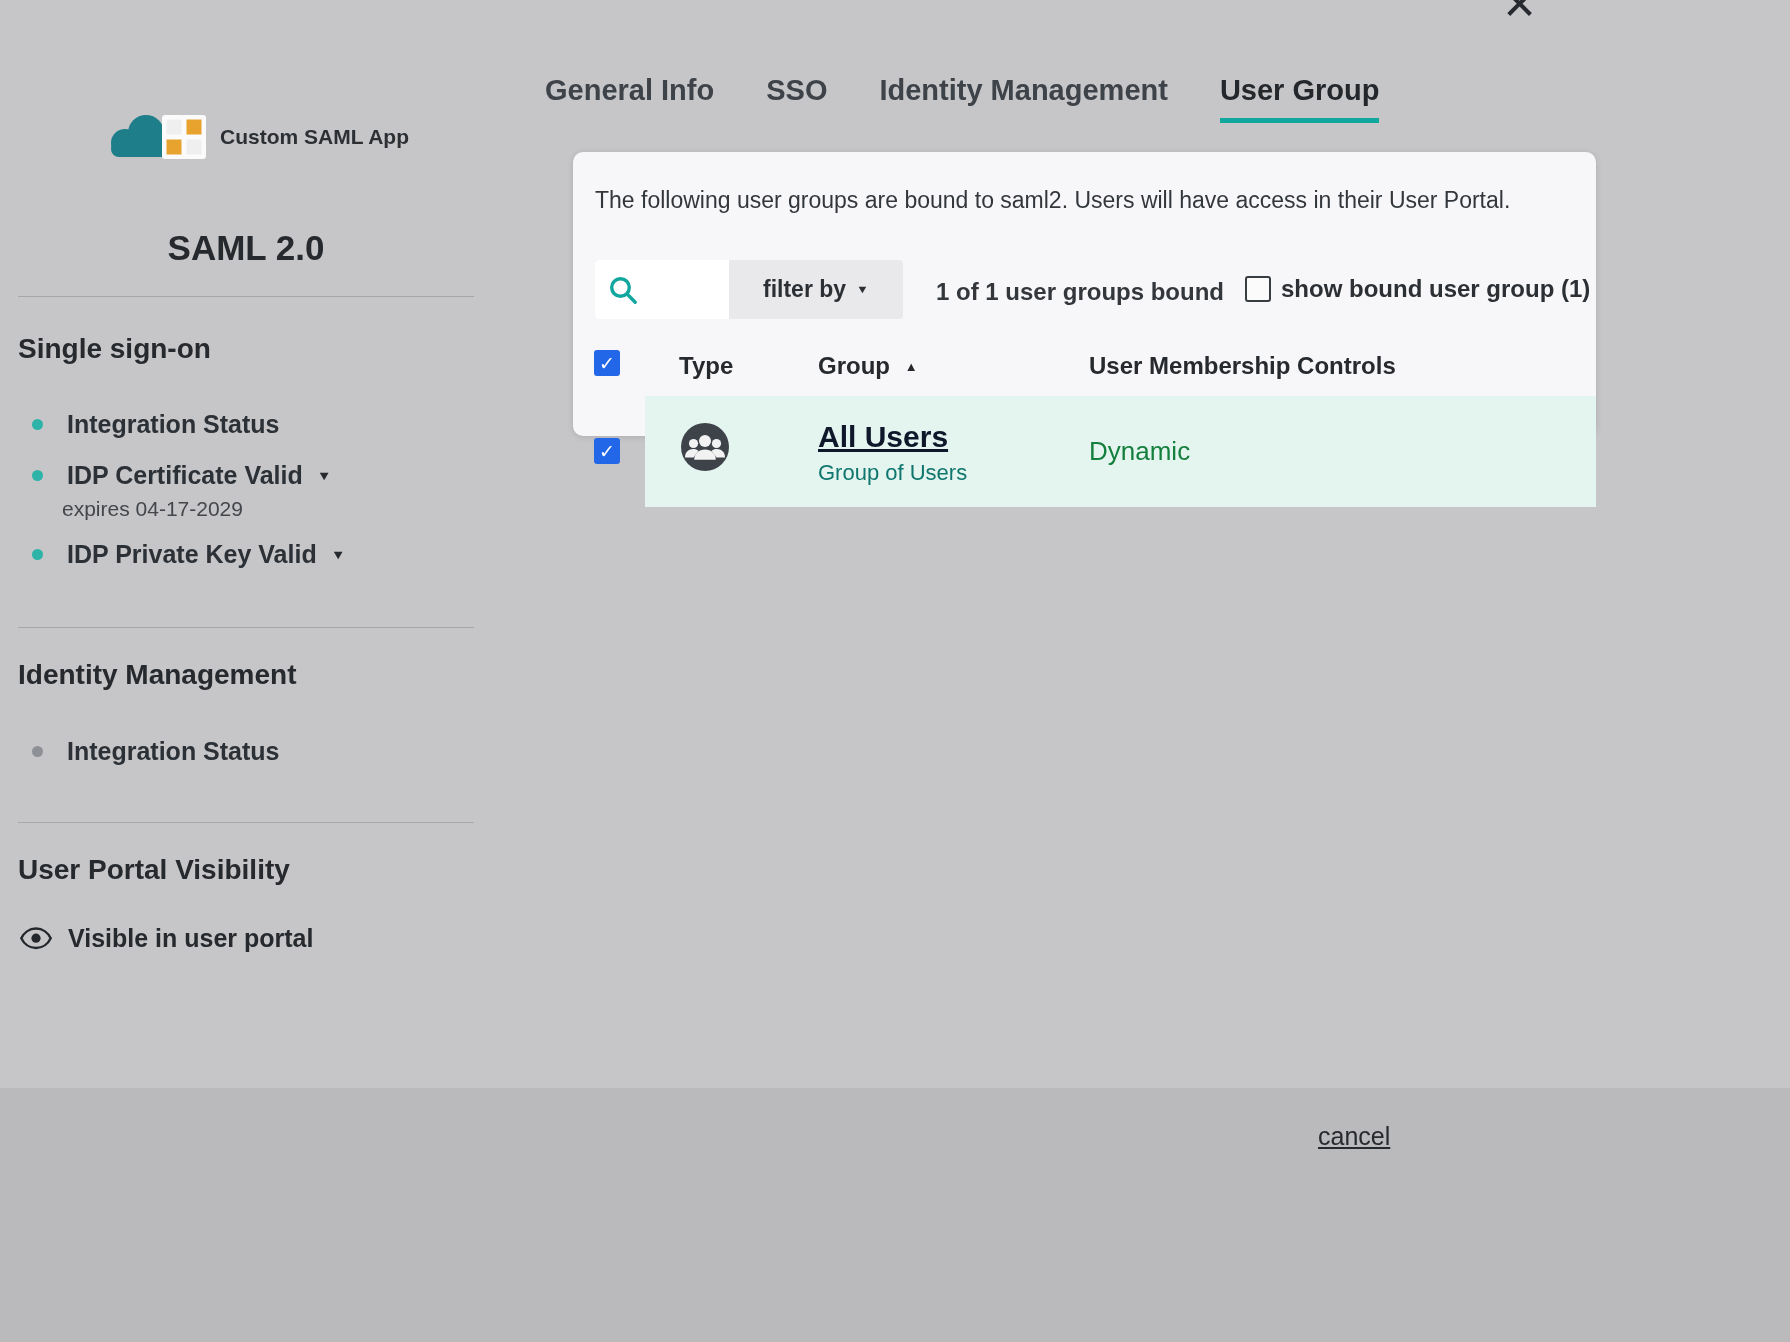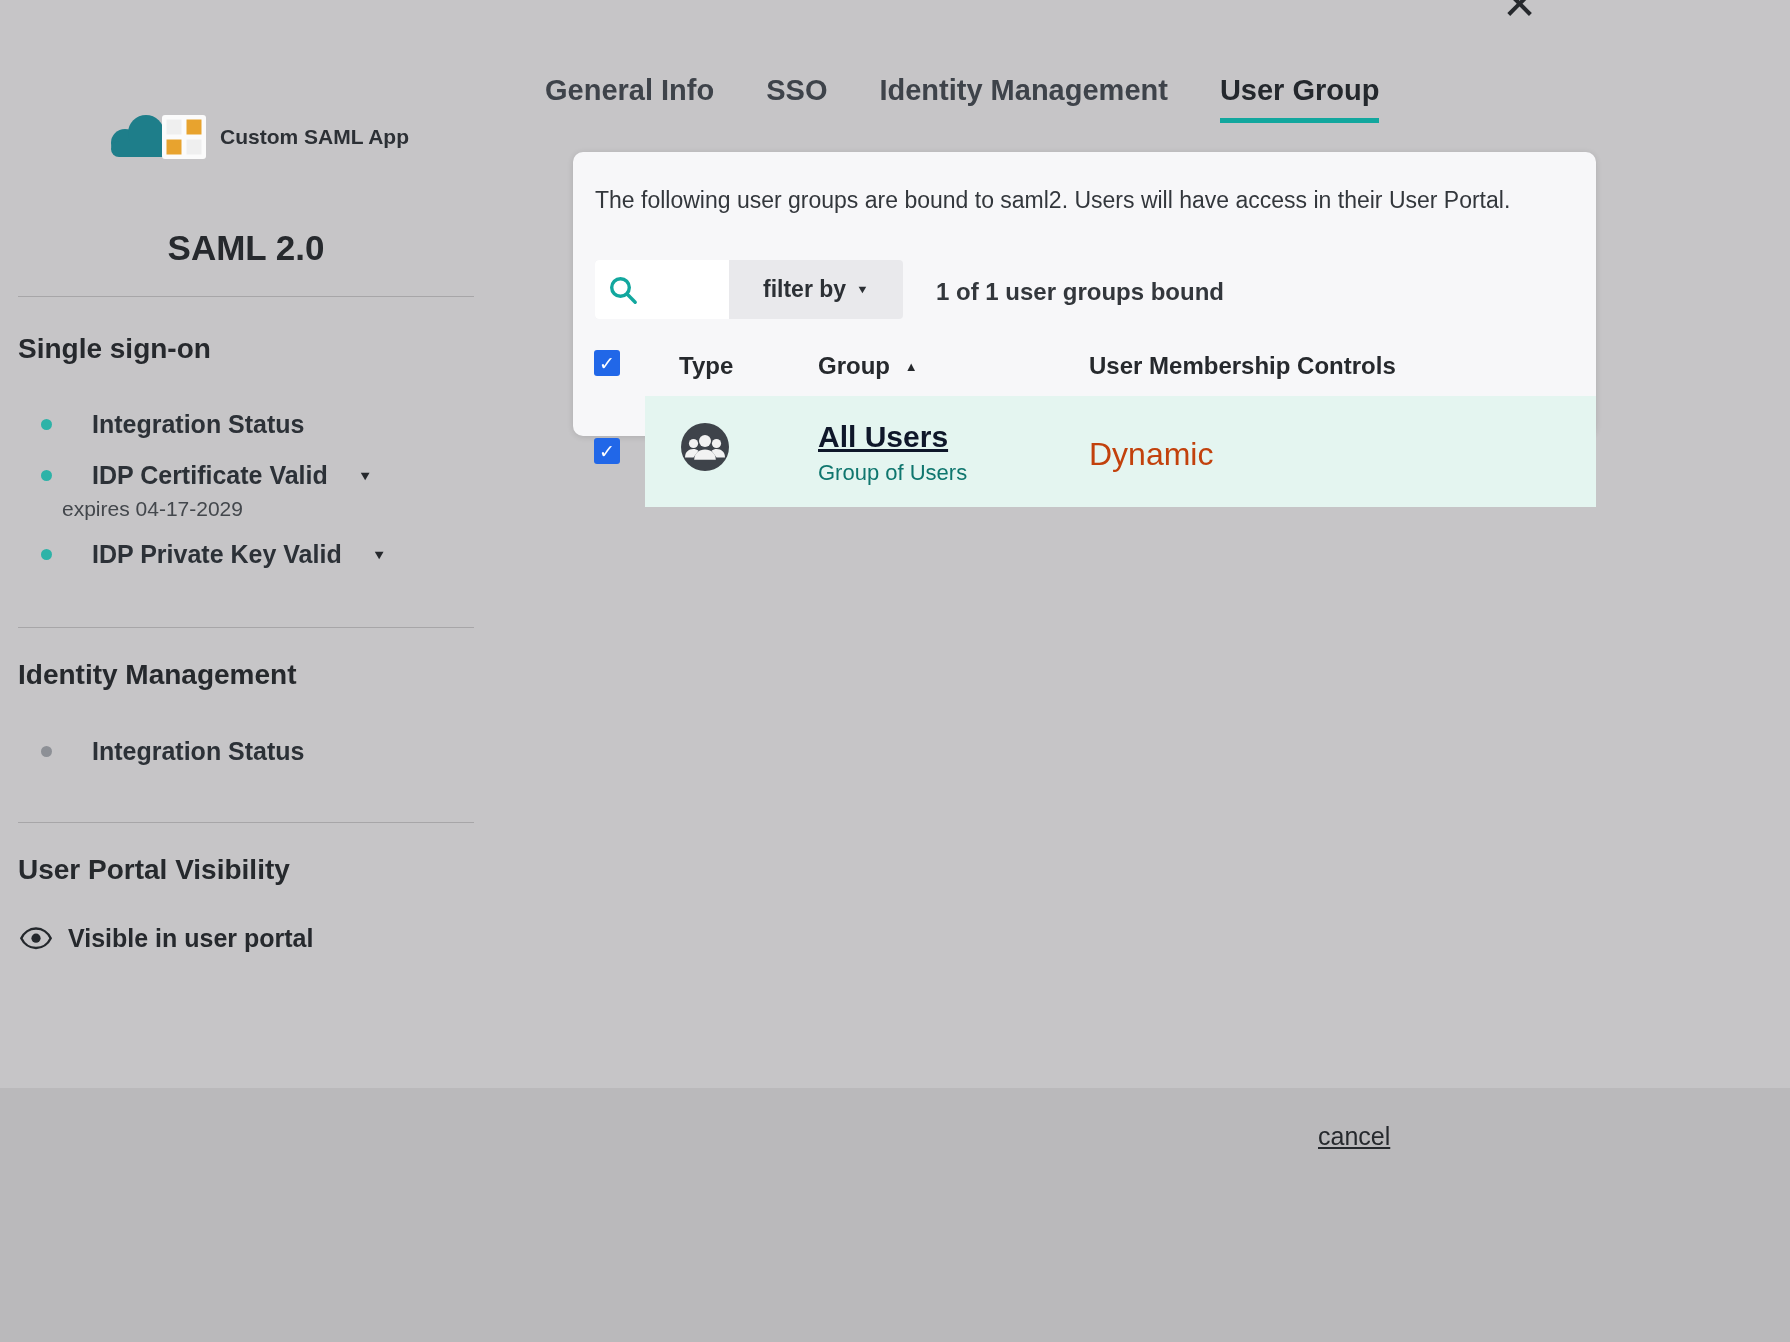--- a/index.html
+++ b/index.html
@@ -16,21 +16,21 @@
   .close-btn { position:absolute; left:1502px; top:-16px; font-size:42px; color:#26292d; cursor:pointer; line-height:1; }
 
   
   .logo-row { position:absolute; left:104px; top:110px; display:flex; align-items:center; }
   .logo-text { font-size:21px; font-weight:bold; color:#2c3035; margin-left:10px; white-space:nowrap; }
   .saml-title { position:absolute; left:18px; top:228px; width:456px; text-align:center; font-size:35px; font-weight:bold; color:#26292d; }
   .divider { position:absolute; left:18px; width:456px; height:0; border-top:1px solid #a7a6a8; }
   .d1 { top:296px; } .d2 { top:627px; } .d3 { top:822px; }
   .side-heading { position:absolute; left:18px; font-size:28px; font-weight:bold; color:#26292d; }
   .h-sso { top:333px; } .h-idm { top:659px; } .h-upv { top:854px; }
-  .side-item { position:absolute; left:41px; display:flex; align-items:center; font-size:25px; font-weight:bold; color:#2c3137;gap:16px; }
+  .side-item { position:absolute; left:32px; display:flex; align-items:center; font-size:25px; font-weight:bold; color:#2c3137; }
   .bullet { width:11px; height:11px; border-radius:50%; margin-right:24px; flex:0 0 auto; }
   .bullet.ok { background:#2eb3a8; }
   .bullet.neutral { background:#8d9096; }
   .caret-down { font-size:15px; margin-left:14px; color:#26292d; transform:scaleY(.85); }
   .i1 { top:410px; } .i2 { top:461px; } .i3 { top:540px; } .i4 { top:737px; }
   .expires { position:absolute; left:62px; top:497px; font-size:21px; color:#43474c; }
   .portal-row { position:absolute; left:20px; top:924px; display:flex; align-items:center; font-size:25px; font-weight:bold; color:#26292d; }
   .eye { margin-right:16px; display:flex; }
 
   
@@ -58,21 +58,21 @@
   .th-type { left:106px; }
   .th-group { left:245px; }
   .sort-caret { font-size:13px; margin-left:8px; vertical-align:3px; color:#26292d; }
   .th-controls { left:516px; }
 
   .row-cb { position:absolute; left:21px; top:286px; }
   .group-row { position:absolute; left:72px; top:244px; width:951px; height:111px; background:#e4f5f0; }
   .avatar { position:absolute; left:36px; top:27px; width:48px; height:48px; }
   .group-name { position:absolute; left:173px; top:24px; font-size:30px; font-weight:bold; color:#0f172a; text-decoration:underline; cursor:pointer; }
   .group-sub { position:absolute; left:173px; top:64px; font-size:22px; color:#0f766e; }
-  .membership { position:absolute; left:444px; top:40px; font-size:32px; color:#c2410c; }
+  .membership { position:absolute; left:444px; top:40px; font-size:26px; color:#15803d; }
 
   
   .footer { position:absolute; left:0; top:1088px; width:1790px; height:254px; background:#bab9bb; }
   .cancel-link { position:absolute; left:1318px; top:34px; font-size:25px; color:#26292d; text-decoration:underline; cursor:pointer; }
   .save-wrap { position:absolute; left:1390px; top:4px; width:172px; height:88px; background:#fdfdfd; border-radius:12px; box-shadow:0 2px 8px rgba(0,0,0,.18); }
   .save-btn { position:absolute; left:21px; top:22px; width:133px; height:46px; background:#41c7bf; border:none; border-radius:5px; font-family:inherit; font-size:24px; font-weight:bold; color:#1f3533; cursor:pointer; }
 </style>
 </head>
 <body>
 
@@ -161,20 +161,24 @@
       <input class="search-input" type="text" value="" style="">
     </div>
     <div class="filter-by">
       <span>filter by</span>
       <span class="filter-caret">▼</span>
     </div>
   </div>
 
   <div class="bound-summary">1 of 1 user groups bound</div>
 
+  <div class="show-bound">
+    <span class="cb unchecked"></span>
+    <span class="show-bound-label">show bound user group (1)</span>
+  </div>
 
   <div class="th-cb">
     <span class="cb checked">
       <span>✓</span>
     </span>
   </div>
   <div class="th th-type">Type</div>
   <div class="th th-group">
     <span>Group</span>
     <span class="sort-caret">▲</span>

